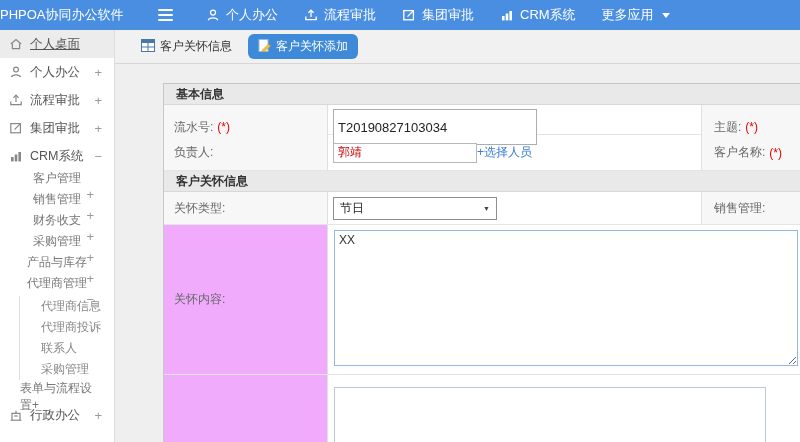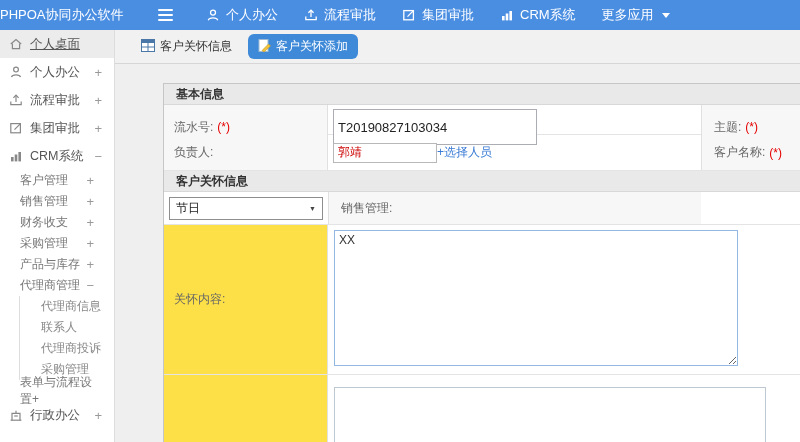--- a/index.html
+++ b/index.html
@@ -19,50 +19,50 @@
   
   .body { display:flex; height:412px; }
 
   
   .sidebar { width:115px; flex:none; background:#fff; border-right:1px solid #ddd; overflow:hidden; color:#555; }
   .s1 { height:28px; display:flex; align-items:center; padding:0 12px 0 9px; cursor:pointer; }
   .s1.active { background:#ececec;text-decoration:underline; }
   .s1 .ico { width:14px; margin-right:7px; display:flex; flex:none; }
   .s1 .lbl { font-size:12.5px; color:#555; }
   .exp { margin-left:auto; color:#999; font-size:13px; }
-  .s2 { height:21px; display:flex; align-items:center; padding:0 20px; cursor:pointer; color:#777; }
+  .s2 { height:21px; display:flex; align-items:center; padding:0 20px; cursor:pointer; color:#777;flex-direction:column; }
   .s2 .lbl { font-size:12px; }
   .l3group { margin-left:19px; border-left:1px solid #ddd;padding-left:12px; }
   .s3 { height:21px; display:flex; align-items:center; padding-left:9px; cursor:pointer; color:#888; font-size:12px; }
 
   
   .main { flex:1; min-width:0; display:flex; flex-direction:column; }
   .tabstrip { height:34px; flex:none; background:#f1f1f1; border-bottom:1px solid #d6d6d6; display:flex; align-items:center; padding-left:20px; gap:10px; }
   .tab { display:flex; align-items:center; gap:5px; font-size:12px; color:#333; padding:4px 6px; cursor:pointer; }
   .tab.active { background:#3f8ad8; color:#fff; border-radius:6px; padding:4px 10px; }
   .content { position:relative; flex:1; background:#efefef; overflow:hidden; }
 
   
   .panel { position:absolute; left:48px; top:19px; width:860px; background:#fff; border:1px solid #c6c6c6; }
   .sec-h { height:21px; line-height:21px; background:#e9e9e9; border-bottom:1px solid #d8d8d8; font-weight:bold; font-size:12px; color:#333; padding-left:12px; }
   .frow { display:grid; grid-template-columns:164px 373px 1fr; border-bottom:1px solid #e4e4e4; background:#fff; }
   .frow.merged { grid-template-columns:164px 1fr; }
   .cell { display:flex; align-items:center; }
   .lbl-cell { background:#f7f7f7; border-right:1px solid #e0e0e0; padding:0 10px; color:#666; }
-  .lbl-cell.blue { background:#fde047; }
+  .lbl-cell.blue { background:#f0abfc; }
   .lblr-cell { background:#f7f7f7; border-left:1px solid #e0e0e0; padding:0 12px; color:#666; }
   .inp-cell { padding:4px 5px; }
   .req { color:#e60000; margin-left:4px; }
 
   .txt-input { width:204px; height:22px; border:1px solid #abadb3; font-size:13px; padding:17px 4px; color:#222; font-family:"Liberation Sans",sans-serif; }
-  .owner-input { width:104px; height:20px; border:1px solid #b8b8b8; font-size:12px; padding:1px 4px; color:#cc0000; font-family:"Liberation Sans",sans-serif; }
+  .owner-input { width:144px; height:20px; border:1px solid #b8b8b8; font-size:12px; padding:1px 4px; color:#cc0000; font-family:"Liberation Sans",sans-serif; }
   .pick-link { margin-left:0; color:#3a7bd5; font-size:12px; text-decoration:none; cursor:pointer; }
-  .fake-select { width:188px; height:23px; border:1px solid #8e8e8e; background:#fff; display:flex; align-items:center; justify-content:space-between; padding:0 6px; font-size:12px; color:#222; cursor:pointer; }
+  .fake-select { width:164px; height:23px; border:1px solid #8e8e8e; background:#fff; display:flex; align-items:center; justify-content:space-between; padding:0 6px; font-size:12px; color:#222; cursor:pointer; }
   .fake-select .sel-caret { font-size:7px; color:#444; }
-  .care-textarea { width:404px; height:136px; border:1px solid #94b8e4; font-size:12px; padding:2px 4px; resize:both; font-family:"Liberation Sans",sans-serif; color:#333; outline:none; }
+  .care-textarea { width:464px; height:136px; border:1px solid #94b8e4; font-size:12px; padding:2px 4px; resize:both; font-family:"Liberation Sans",sans-serif; color:#333; outline:none; }
   .extra-textarea { width:432px; height:80px; border:1px solid #bdc8d2; margin-top:7px; resize:both; font-family:"Liberation Sans",sans-serif; }
   .ta-cell { padding:5px 6px; align-items:flex-start; }
 </style>
 </head>
 <body>
 
 <div class="app">
 
   <header class="navbar">
     <div class="brand">PHPOA协同办公软件</div>
@@ -196,24 +196,24 @@
       <div class="s2">
         <span class="lbl">代理商管理</span>
         <span class="exp">−</span>
       </div>
 
       <div class="l3group">
         <div class="s3">
             <span>代理商信息</span>
           </div>
         <div class="s3">
+            <span>代理商投诉</span>
+          </div>
+        <div class="s3">
             <span>联系人</span>
-          </div>
-        <div class="s3">
-            <span>代理商投诉</span>
           </div>
         <div class="s3">
             <span>采购管理</span>
           </div>
       </div>
 
       <div class="s2">
         <span class="lbl">表单与流程设置+</span>
       </div>
 
@@ -280,20 +280,23 @@
             </div>
             <div class="cell lblr-cell">
               <span>客户名称:</span>
               <span class="req">(*)</span>
             </div>
           </div>
 
           <div class="sec-h">客户关怀信息</div>
 
           <div class="frow" style="height:33px">
+            <div class="cell lbl-cell">
+              <span>关怀类型:</span>
+            </div>
             <div class="cell inp-cell">
               <div class="fake-select">
                 <span>节日</span>
                 <span class="sel-caret">▼</span>
               </div>
             </div>
             <div class="cell lblr-cell">
               <span>销售管理:</span>
             </div>
           </div>

